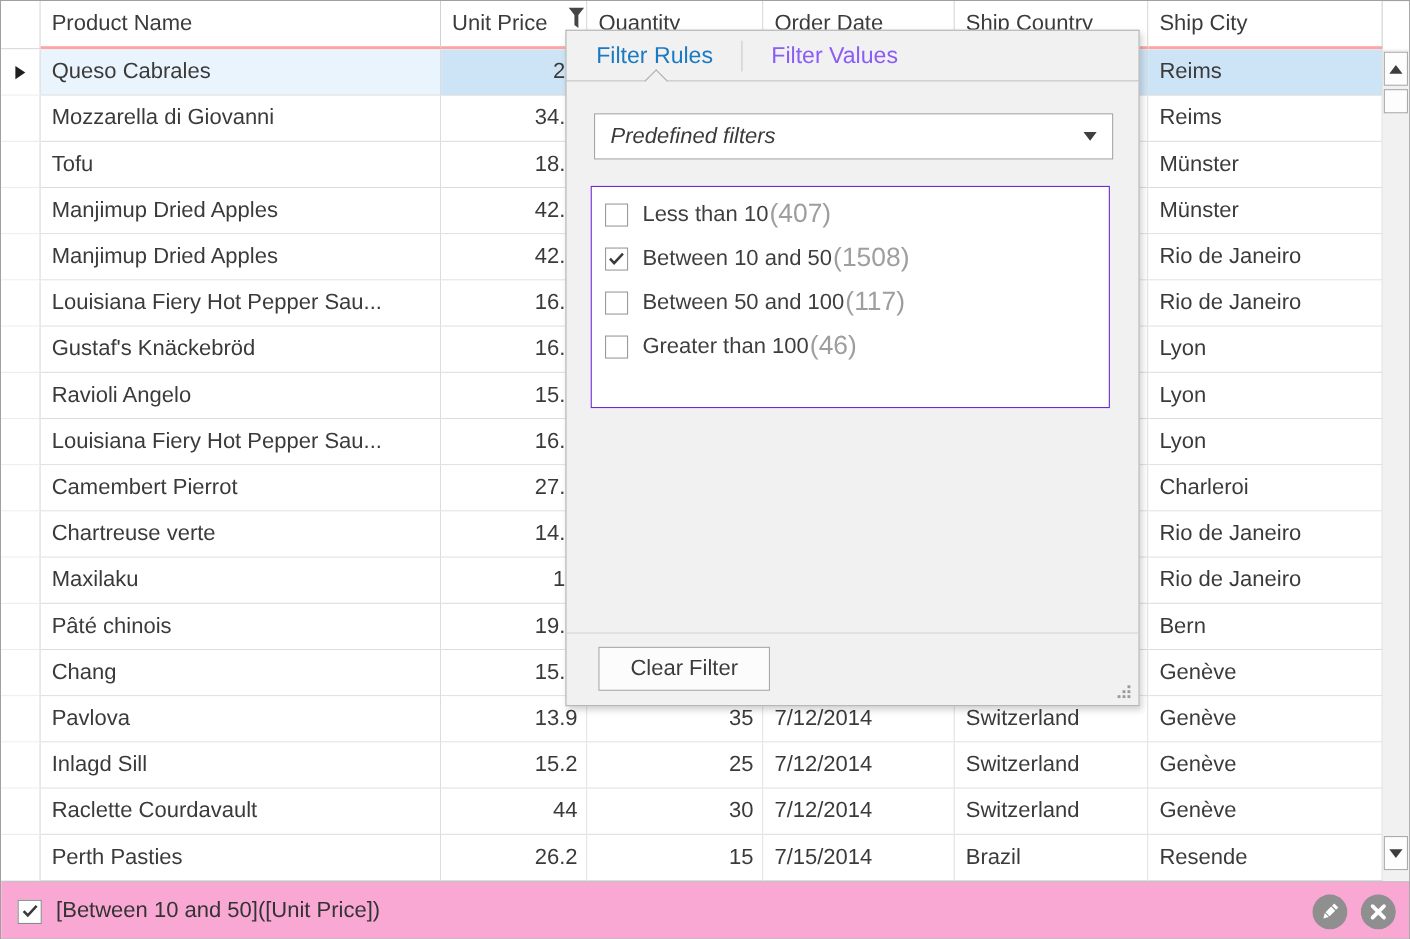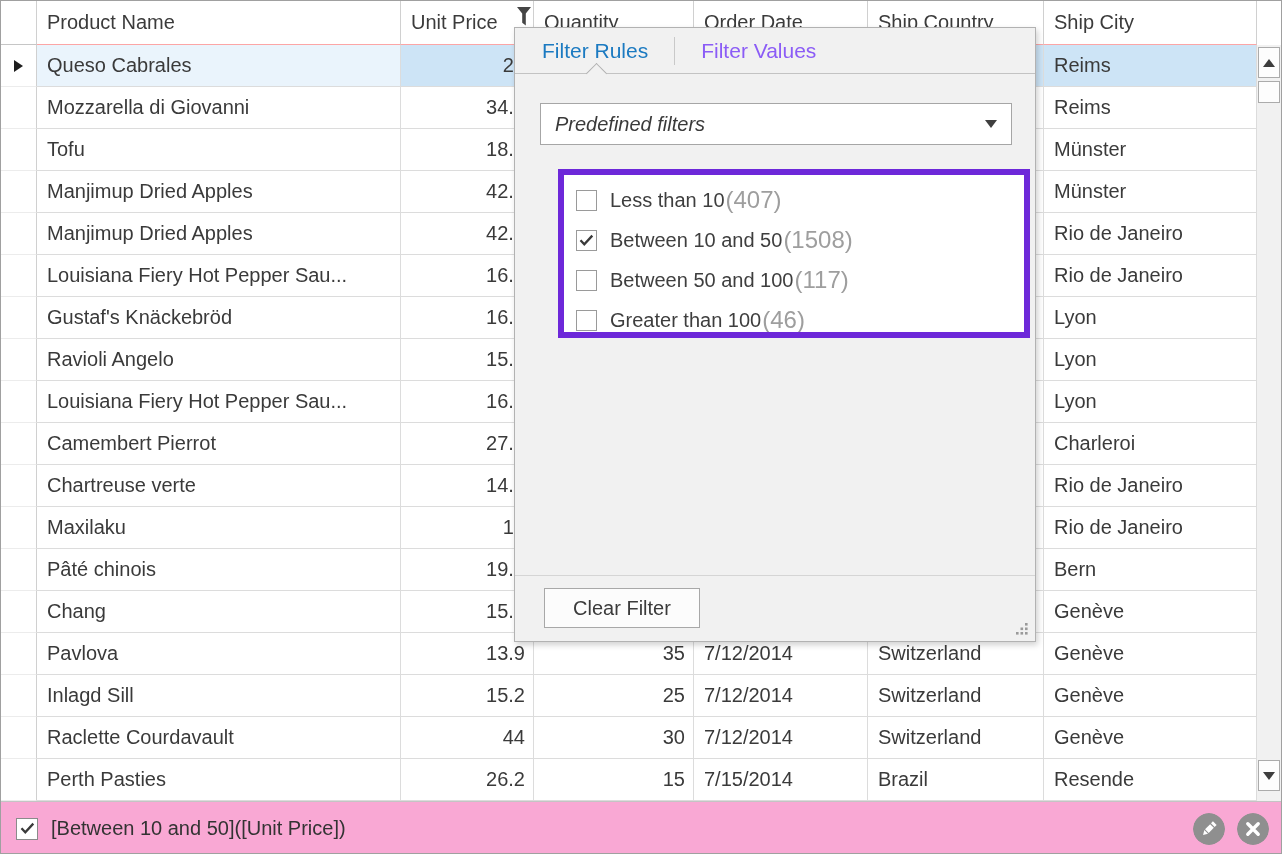--- a/index.html
+++ b/index.html
@@ -4,21 +4,21 @@
 <style>
   html,body{margin:0;padding:0;background:#e8e8e8;}
   *{box-sizing:border-box;font-family:"Liberation Sans",sans-serif;}
   .window{position:relative;width:1282px;height:854px;background:#fff;border:1px solid #a0a0a0;overflow:hidden;}
 
   
   .grid{position:absolute;left:0;top:0;width:1256px;height:800px;}
   .header-row{display:flex;height:44px;background:#fff;}
   .corner{width:36px;height:44px;border-right:1px solid #d0d0d0;border-bottom:1px solid #c6c6c6;background:#fff;flex:none;}
   .hcell{position:relative;flex:none;height:44px;display:flex;align-items:center;padding:0 8px 0 10px;
-         border-right:1px solid #d0d0d0;border-bottom:1px solid #fca5a5;background:#fff;
+         border-right:1px solid #d0d0d0;border-bottom:3px solid #fca5a5;background:#fff;
          font-size:20px;color:#3b3b3b;white-space:nowrap;overflow:hidden;}
   .rows{position:relative;}
   .row{display:flex;height:42px;background:#fff;}
   .ind{flex:none;width:36px;height:42px;border-right:1px solid #d0d0d0;border-bottom:1px solid #ececec;
        display:flex;align-items:center;justify-content:center;background:#fff;}
   .cell{flex:none;height:42px;display:flex;align-items:center;padding:0 8px 0 10px;
         border-right:1px solid #dcdcdc;border-bottom:1px solid #dcdcdc;background:#fff;
         font-size:20px;color:#3a3a3a;white-space:nowrap;overflow:hidden;}
   .col0{width:364px;}
   .col1{width:133px;}
@@ -48,21 +48,21 @@
   .tabbar{position:relative;height:46px;border-bottom:1px solid #c3c3c3;display:flex;align-items:center;padding-left:27px;}
   .tab{font-size:21px;color:#8b5cf6;cursor:default;white-space:nowrap;}
   .tab.active{color:var(--accent,#1b7ac1);}
   .tabsep{width:1px;height:28px;background:#c9c9c9;margin:0 26px;}
   .notch{position:absolute;left:74px;top:38px;width:15px;height:15px;background:#f1f1f1;
          border-left:1px solid #b0b0b0;border-top:1px solid #b0b0b0;transform:rotate(45deg);}
   .combo{position:absolute;left:25px;top:75px;width:472px;height:42px;background:#fff;border:1px solid #a6a6a6;
          display:flex;align-items:center;padding:0 14px;font-style:italic;}
   .combo-text{font-size:20px;color:#3a3a3a;flex:1;}
   .combo-arrow{width:0;height:0;border-left:6px solid transparent;border-right:6px solid transparent;border-top:8px solid #3f3f3f;}
-  .listbox{position:absolute;left:43px;top:141px;width:472px;height:169px;background:#fff;border:6px solid #6d28d9;
+  .listbox{position:absolute;left:22px;top:141px;width:472px;height:202px;background:#fff;border:1px solid #6d28d9;
            padding-top:5px;overflow:hidden;}
   .opt{display:flex;align-items:center;height:40px;padding-left:12px;}
   .cb{flex:none;width:21px;height:21px;background:#fff;border:1px solid #9a9a9a;display:flex;align-items:center;justify-content:center;}
   .opt-label{font-size:20px;color:#3e3e3e;margin-left:13px;white-space:nowrap;}
   .opt-count{font-size:24px;color:#9e9e9e;margin-left:1px;white-space:nowrap;}
   .popup-footer{position:absolute;left:0;bottom:0;width:100%;height:66px;border-top:1px solid #d5d5d5;}
   .clear-btn{position:absolute;left:29px;top:12px;width:156px;height:40px;background:#fcfcfc;border:1px solid #a8a8a8;
              display:flex;align-items:center;justify-content:center;font-size:20px;color:#3b3b3b;}
   .grip{position:absolute;right:6px;bottom:5px;width:16px;height:14px;}
 

